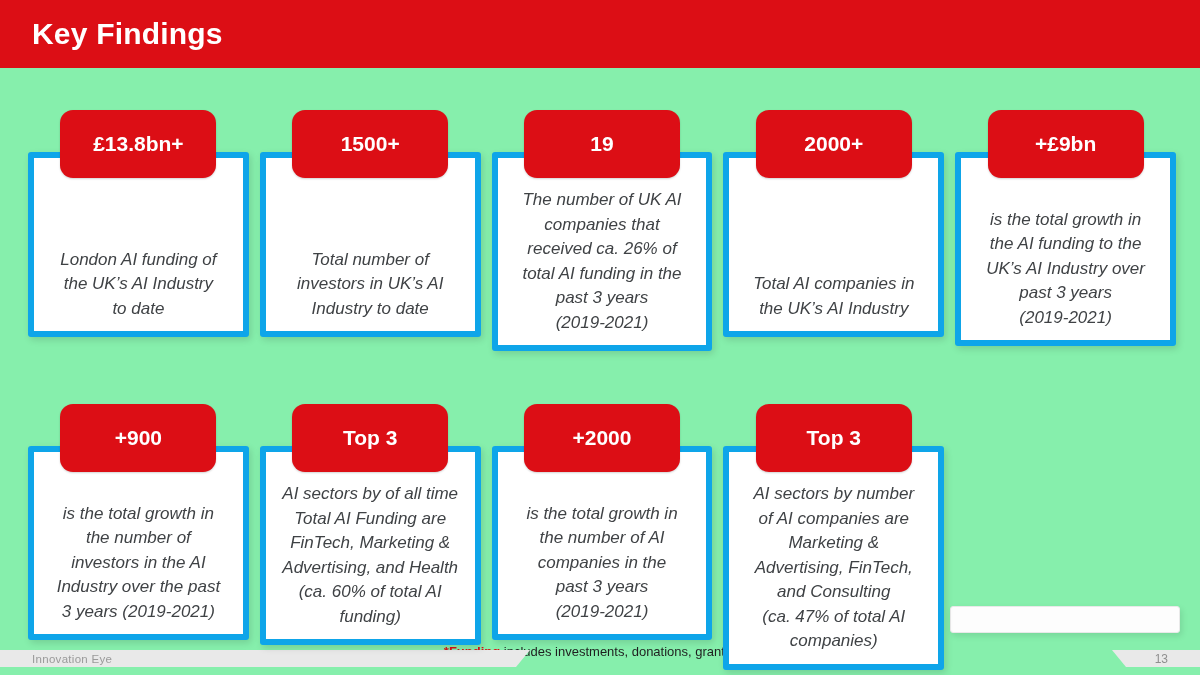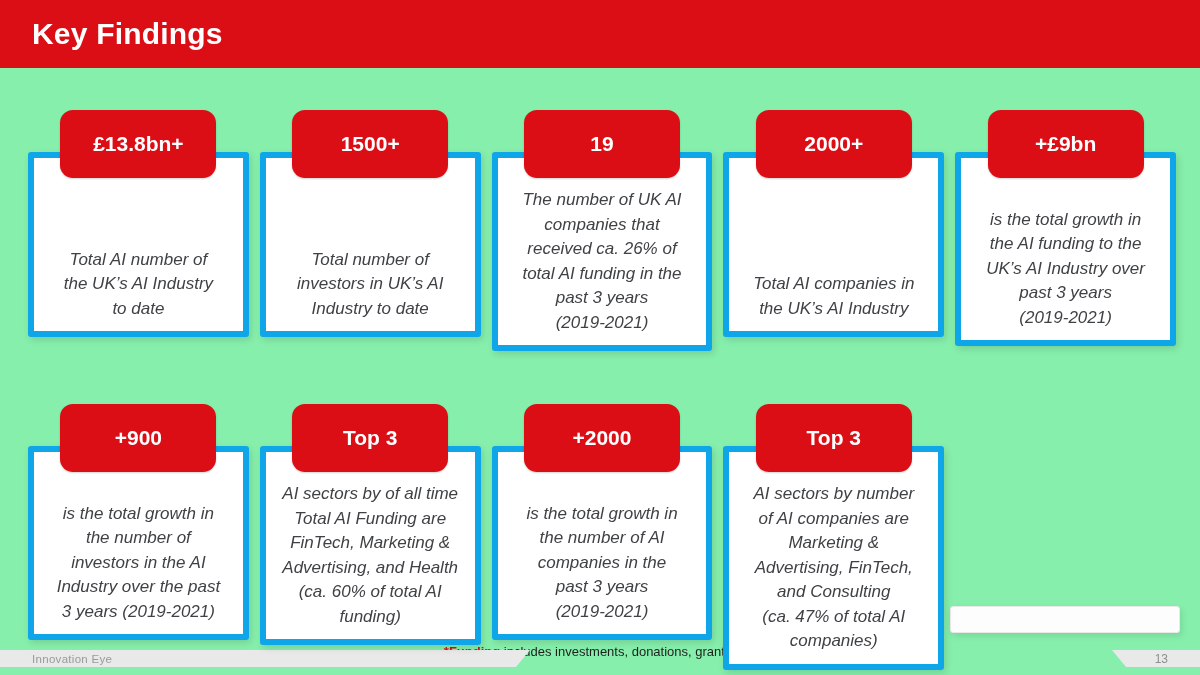--- a/index.html
+++ b/index.html
@@ -157,21 +157,21 @@
 
   <div class="header-bar">
     <h1>Key Findings</h1>
   </div>
 
   <div class="cards-grid">
 
     <div class="stat-card row-1">
       <div class="stat-badge">£13.8bn+</div>
       <div class="card-body">
-        <div class="card-text">Total AI number of
+        <div class="card-text">London AI funding of
 the UK’s AI Industry
 to date</div>
       </div>
     </div>
 
     <div class="stat-card row-1">
       <div class="stat-badge">1500+</div>
       <div class="card-body">
         <div class="card-text">Total number of
 investors in UK’s AI

